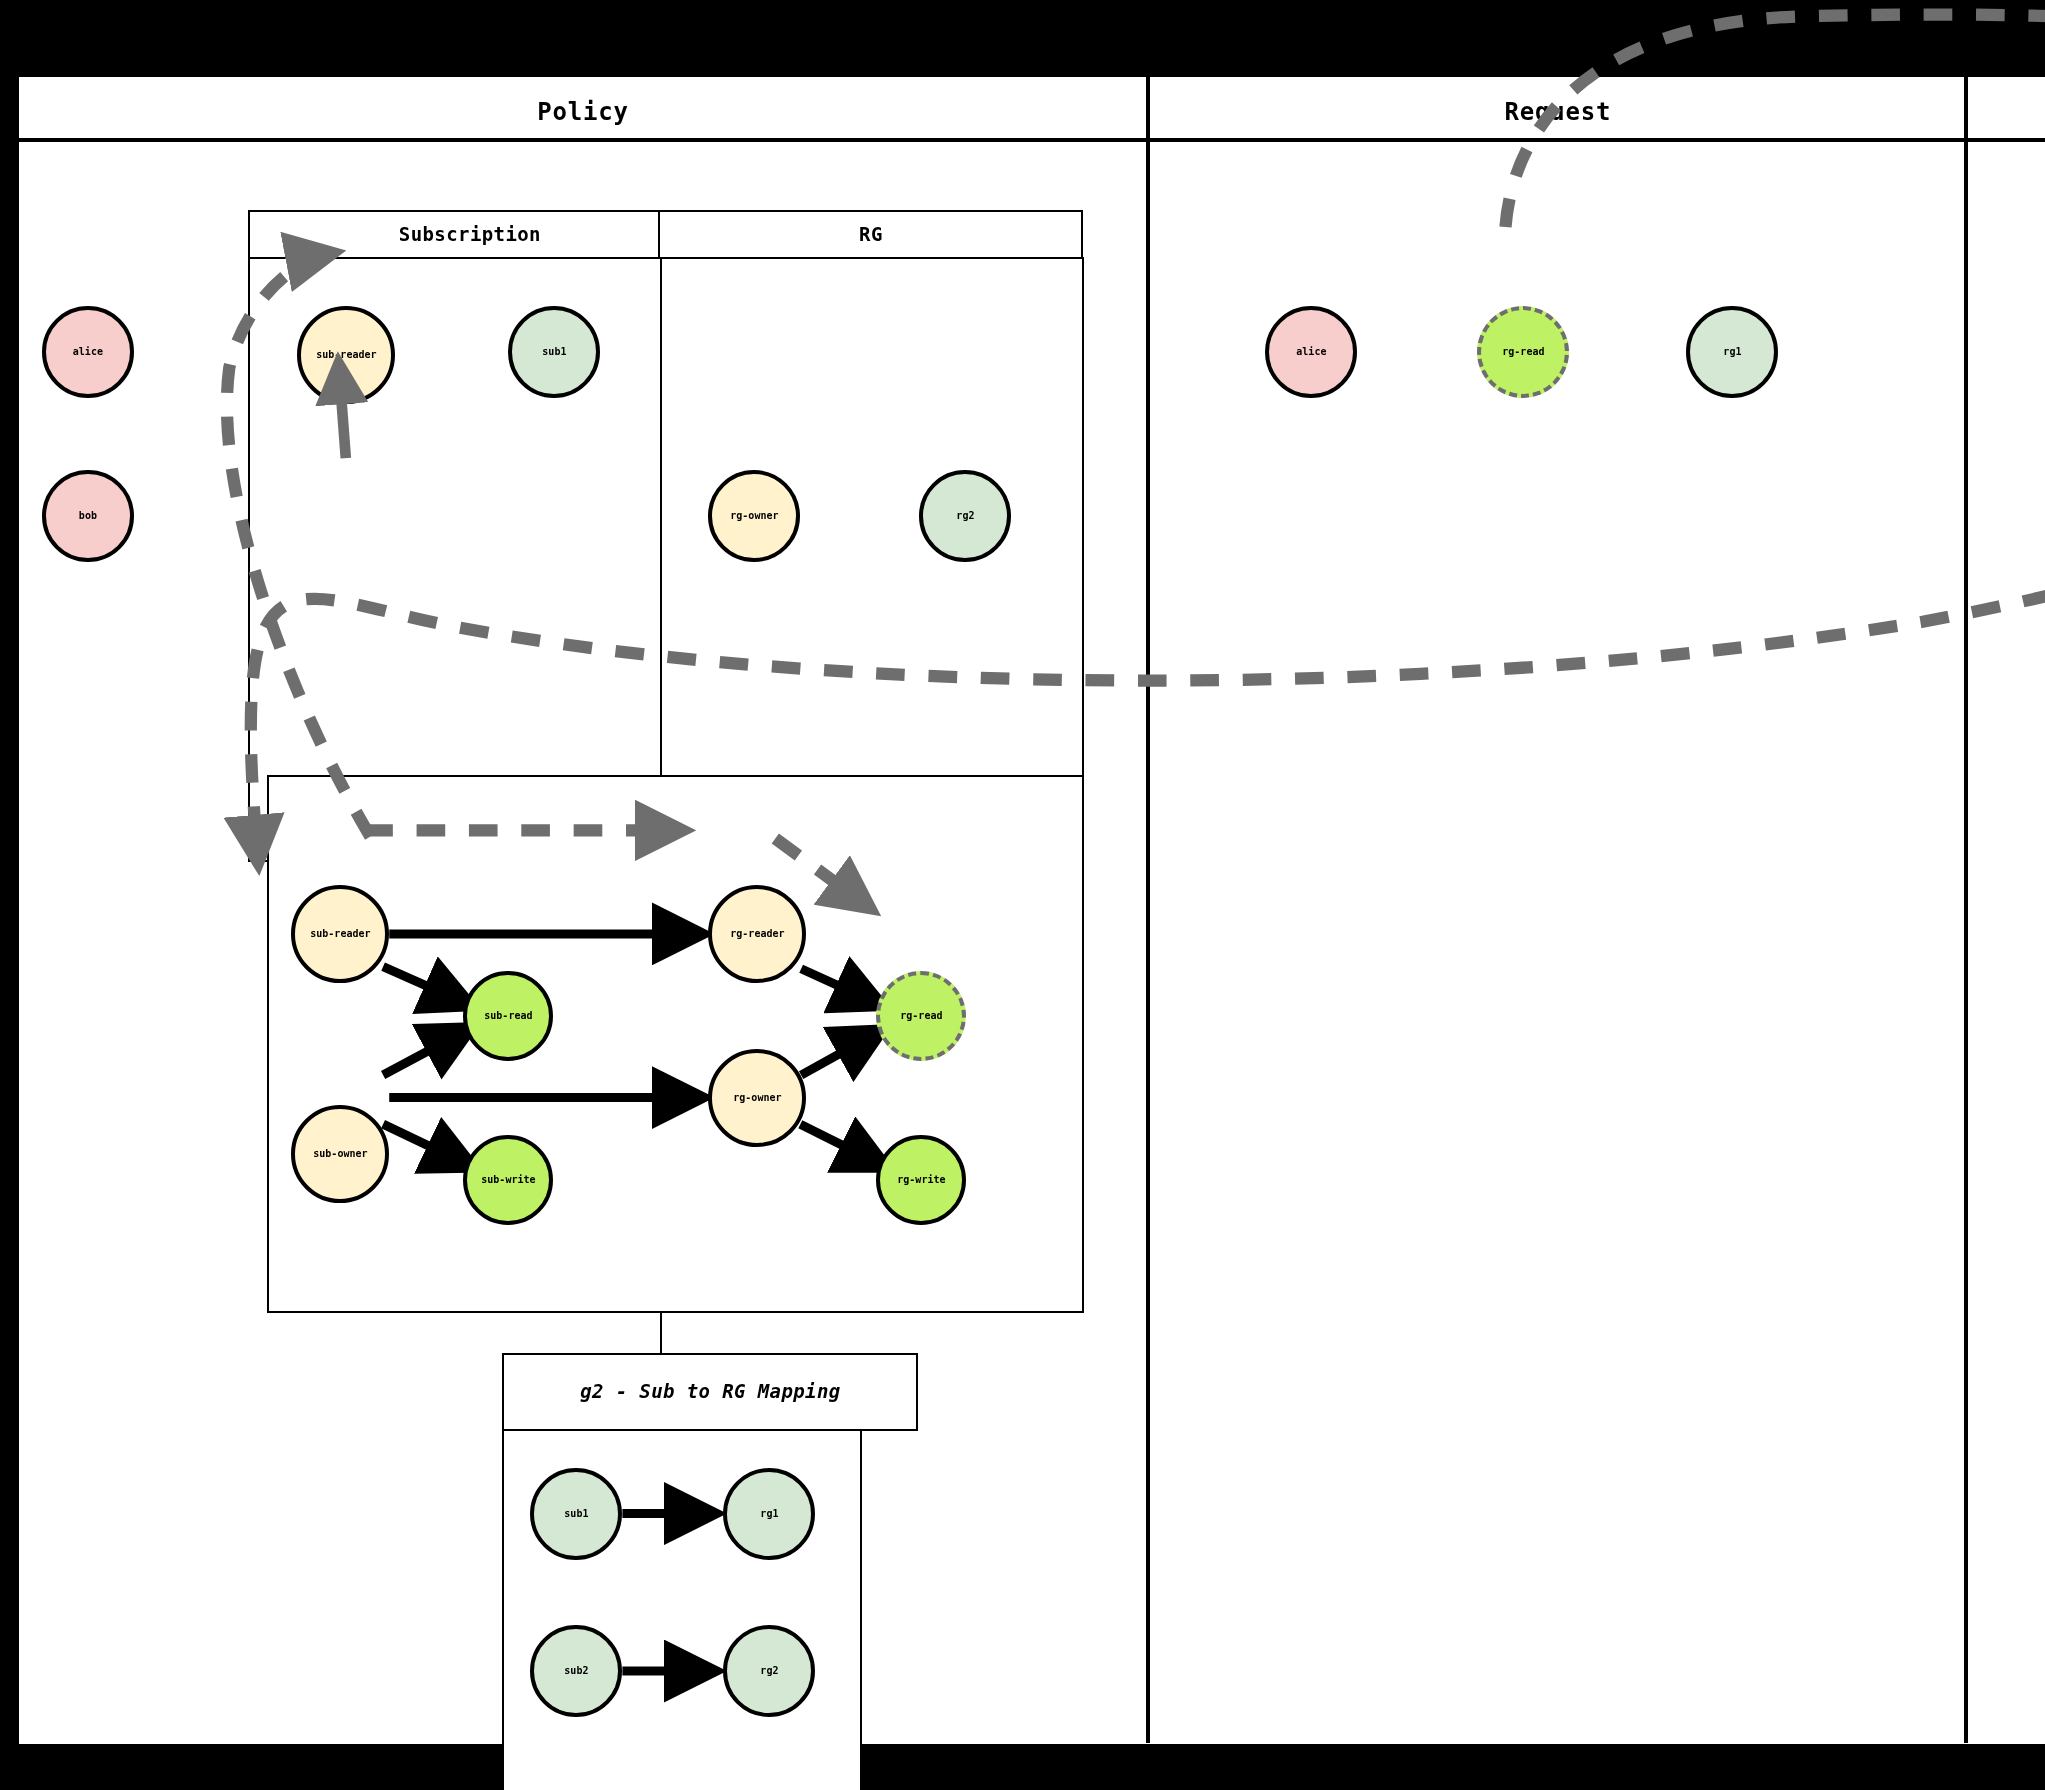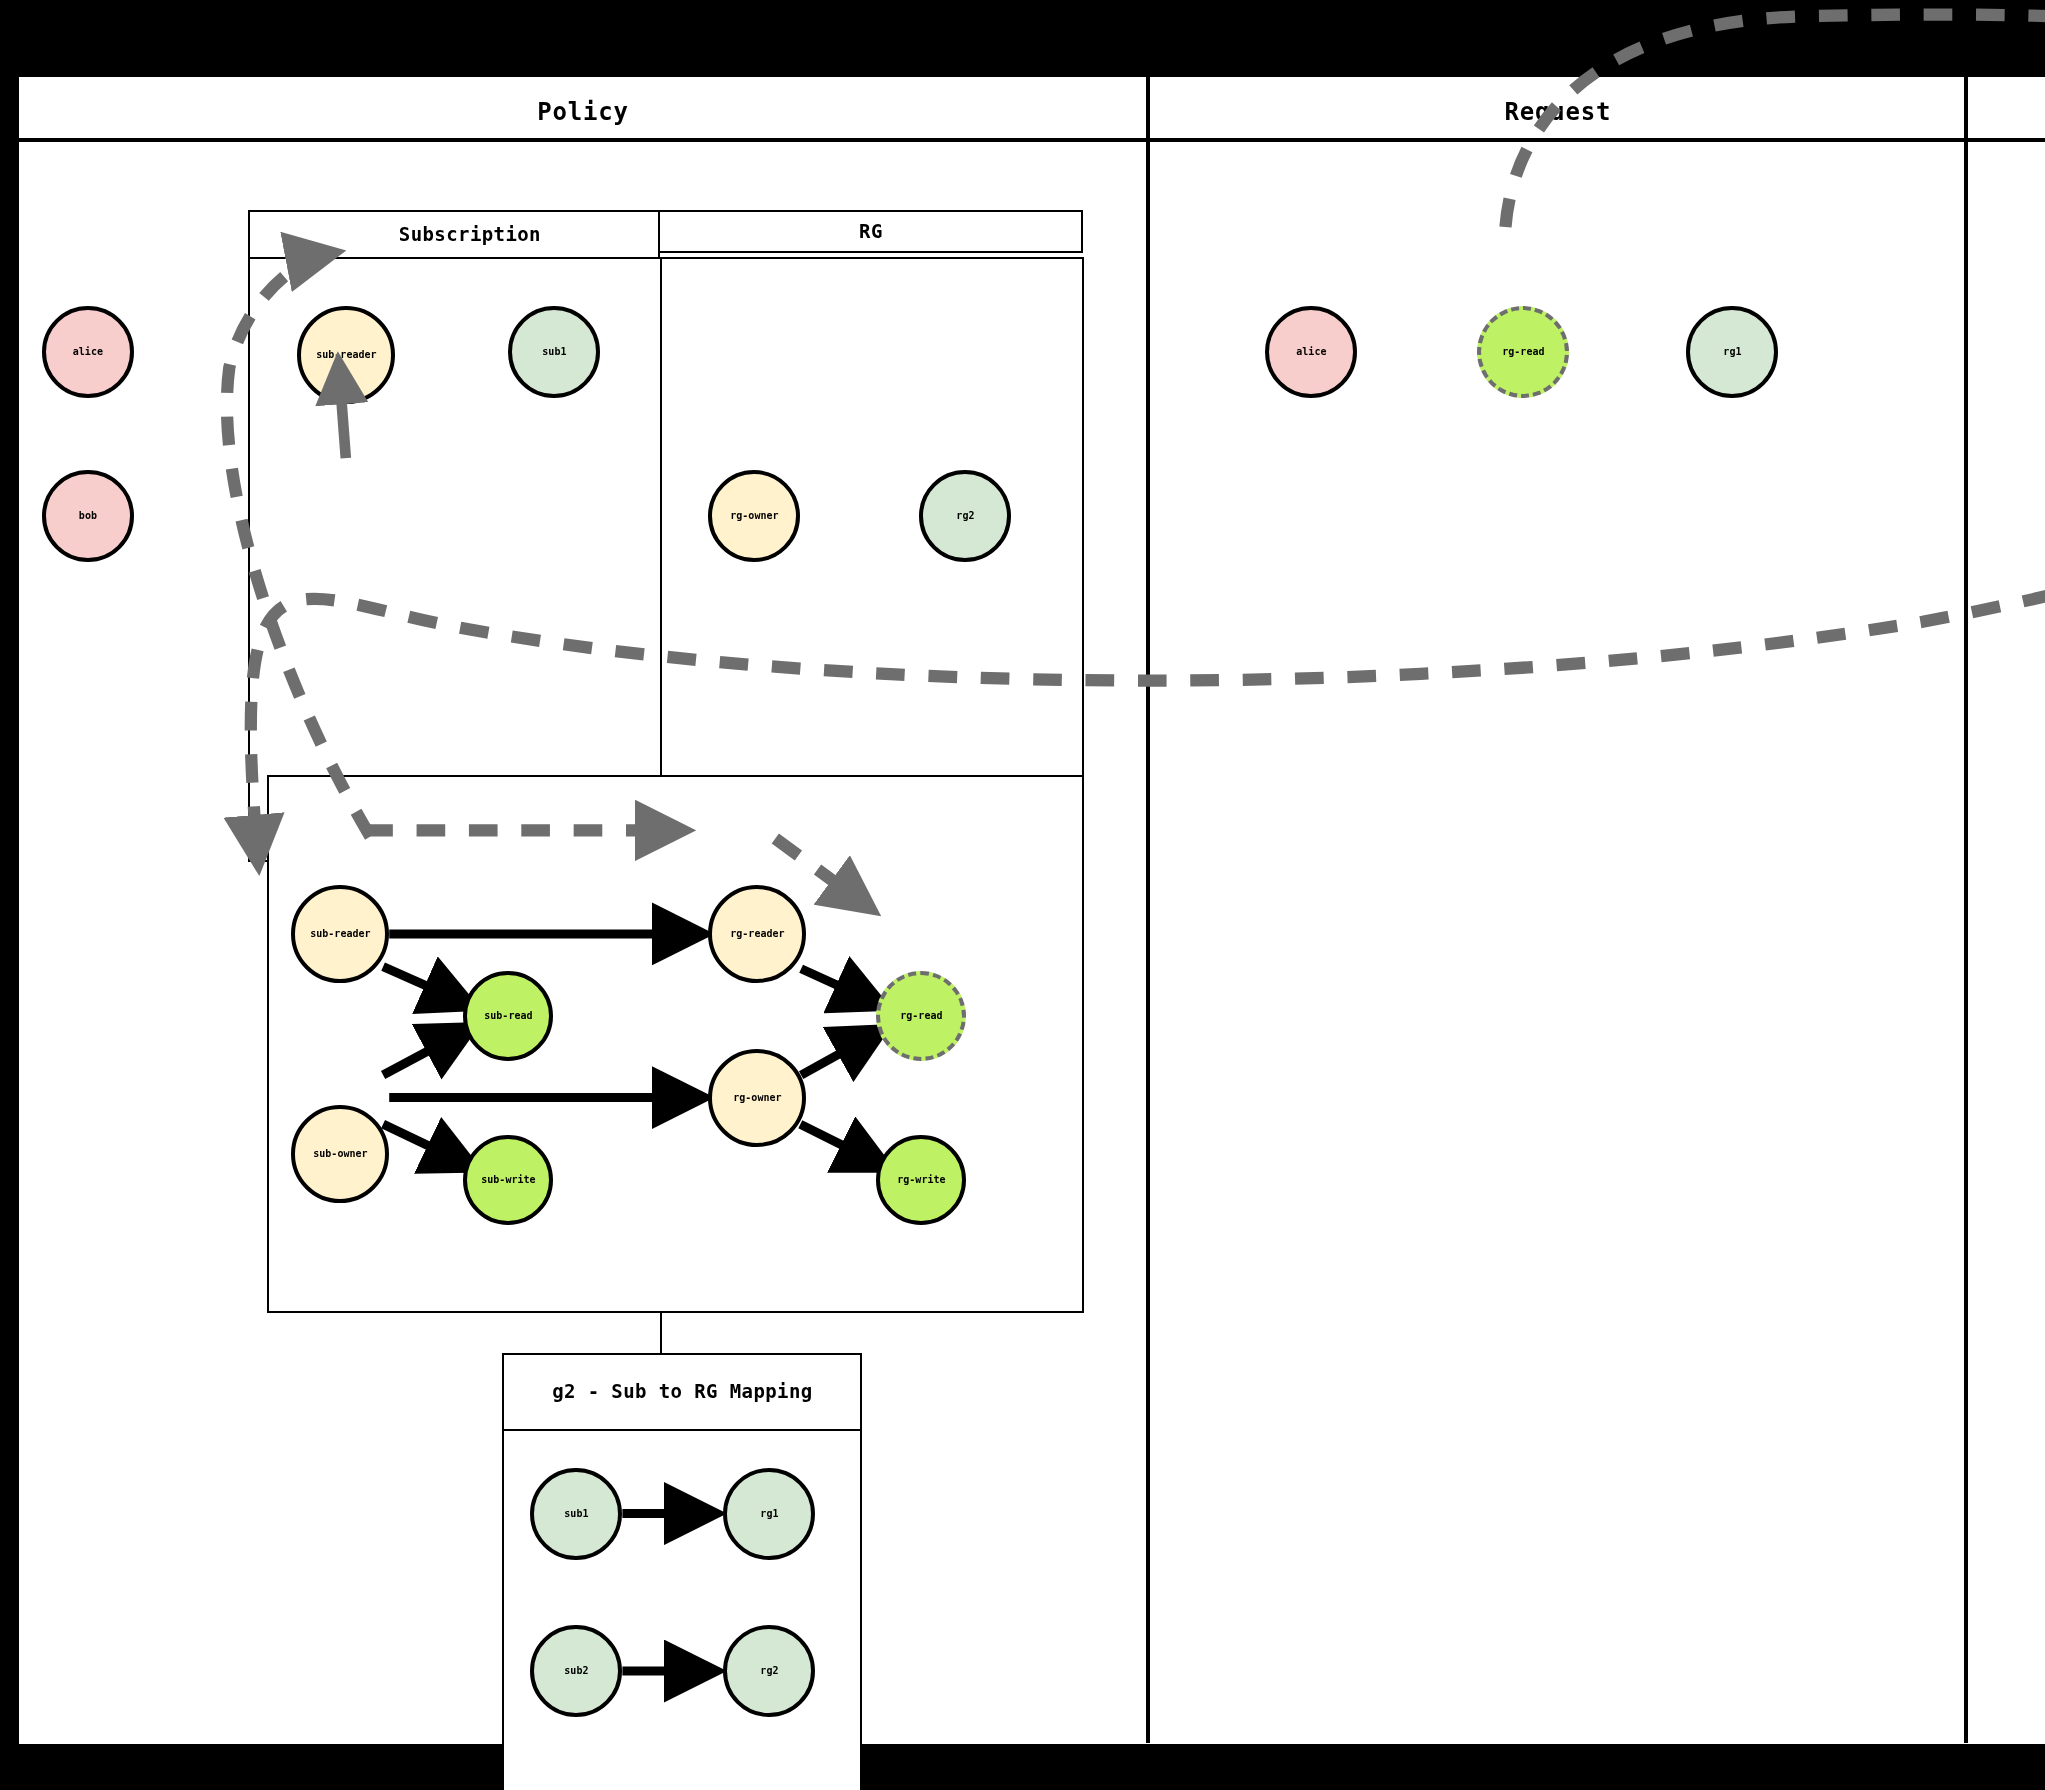--- a/index.html
+++ b/index.html
@@ -59,21 +59,21 @@
     <div class="node n-pink" style="left:22.5px; top:229px; width:92px; height:92px;">
       <span>alice</span>
     </div>
     <div class="node n-pink" style="left:22.5px; top:393px; width:92px; height:92px;">
       <span>bob</span>
     </div>
 
     <div class="tbl-hdr" style="left:229px; top:133px; width:412px; height:49px;padding-left:31px;">
       <span>Subscription</span>
     </div>
-    <div class="tbl-hdr" style="left:639px; top:133px; width:425px; height:43px;">
+    <div class="tbl-hdr" style="left:639px; top:133px; width:425px; height:49px;">
       <span>RG</span>
     </div>
     <div class="tbl" style="left:229px; top:180px; width:836px; height:605px;"></div>
     <div class="vsplit" style="left:641px; top:180px; height:1548px;"></div>
 
     <div class="node n-yellow" style="left:278px; top:229px; width:98px; height:98px;">
       <span>sub-reader</span>
     </div>
     <div class="node n-green" style="left:489px; top:229px; width:92px; height:92px;">
       <span>sub1</span>
@@ -106,21 +106,21 @@
     <div class="node n-blue dash" style="left:857px; top:894px; width:90px; height:90px;">
       <span>rg-read</span>
     </div>
     <div class="node n-yellow" style="left:689px; top:972px; width:98px; height:98px;">
       <span>rg-owner</span>
     </div>
     <div class="node n-blue" style="left:857px; top:1058px; width:90px; height:90px;">
       <span>rg-write</span>
     </div>
 
-    <div class="tbl-hdr" style="left:483px; top:1276px; width:360px; height:78px;">
+    <div class="tbl-hdr" style="left:483px; top:1276px; width:416px; height:78px;font-style:italic;">
       <span>g2 - Sub to RG Mapping</span>
     </div>
     <div class="tbl" style="left:483px; top:1352px; width:360px; height:364px;"></div>
 
     <div class="node n-green" style="left:511px; top:1391px; width:92px; height:92px;">
       <span>sub1</span>
     </div>
     <div class="node n-green" style="left:704px; top:1391px; width:92px; height:92px;">
       <span>rg1</span>
     </div>

